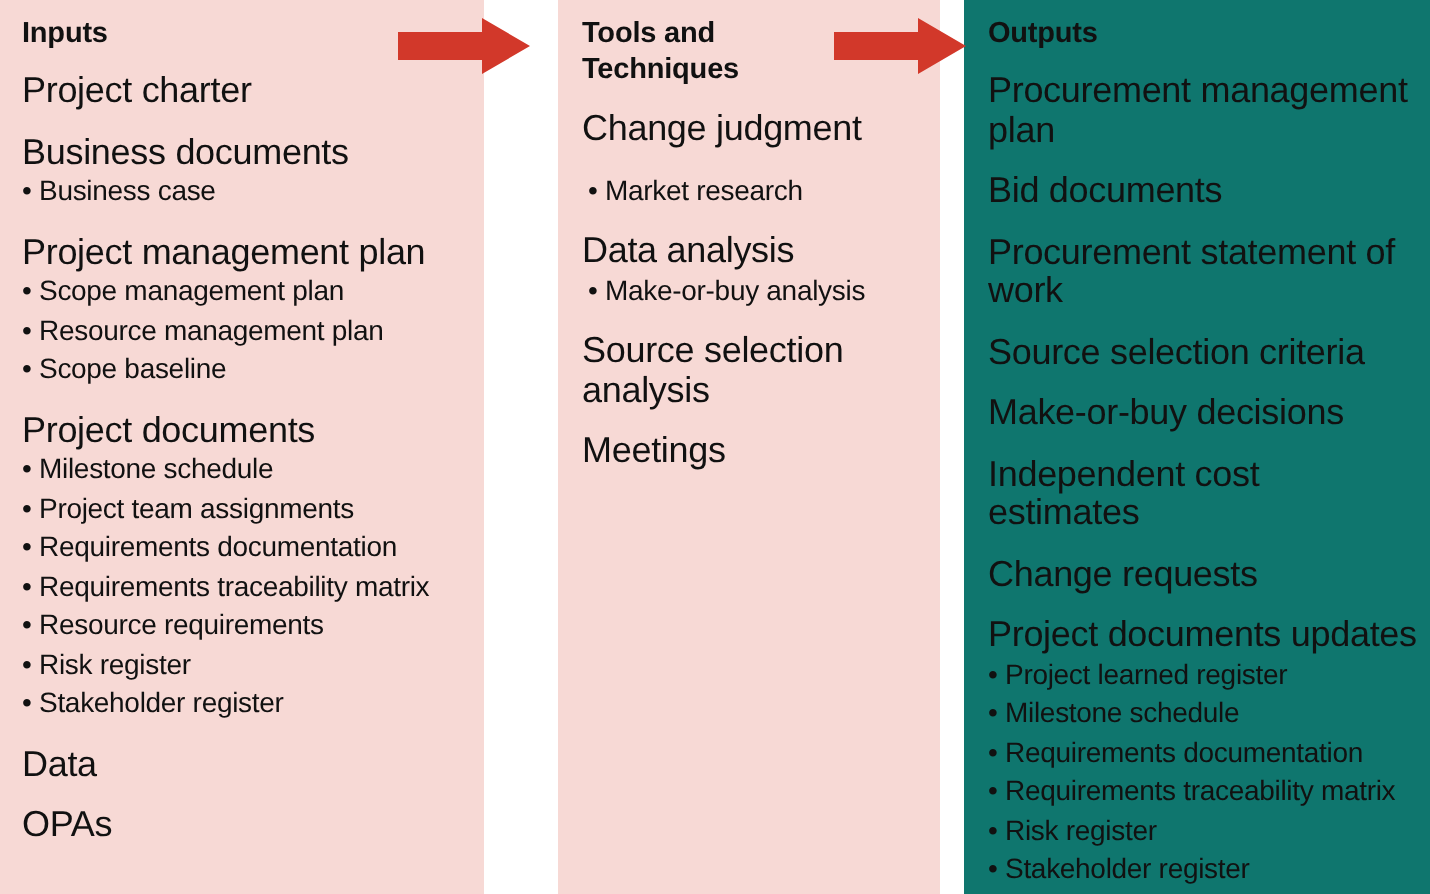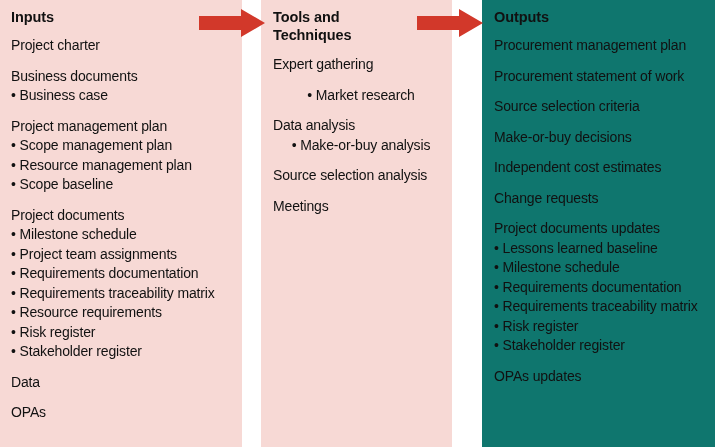--- a/index.html
+++ b/index.html
@@ -20,21 +20,21 @@
   }
   .column {
     position: absolute;
     top: 0;
     height: 447px;
     background: #f7d9d5;
     box-sizing: border-box;
     overflow: hidden;
   }
   #col-inputs   { left: 0px;   width: 242px; }
-  #col-tools    { left: 261px; width: 191px; }
+  #col-tools    { left: 279px; width: 191px; }
   #col-outputs  { left: 482px; width: 233px; }
 
   .col-inner {
     padding: 8px 6px 0 11px;
   }
   #col-tools .col-inner { padding-left: 12px; }
   #col-outputs .col-inner { padding-left: 12px; }
 
   .col-title {
     font-size: 14.5px;
@@ -45,35 +45,35 @@
     letter-spacing: -0.1px;
   }
   #col-tools .col-title { margin-bottom: 11px; }
 
   .group {
     margin: 0 0 11px 0;
   }
   .group:last-child { margin-bottom: 0; }
 
   .line {
-    font-size: 14px;
+    font-size: 18px;
     color: #111111;
     line-height: 19.5px;
     white-space: normal;
     letter-spacing: -0.15px;
   }
   .bullet {
     font-size: 14px;
     color: #111111;
     line-height: 19.5px;
     padding-left: 10px;
     text-indent: -10px;
     letter-spacing: -0.15px;
   }
-  #col-tools .bullet { padding-left: 13px; text-indent: -10px; text-align: center; }
+  #col-tools .bullet { padding-left: 13px; text-indent: -10px; }
   .bullet .dot {
     
   }
 
   
   .arrow {
     position: absolute;
     top: 9px;
   }
   #arrow-1 { left: 199px; }
@@ -122,21 +122,21 @@
   </div>
 
   <div class="column" id="col-tools" style="background: rgb(247, 217, 213);">
     <div class="col-inner">
       <div class="col-title" id="tools-title">
           <div>Tools and</div>
           <div>Techniques</div>
         </div>
       <div class="groups">
           <div class="group">
-            <div class="line">Expert gathering</div>
+            <div class="line">Change judgment</div>
           </div>
           <div class="group">
             <div class="bullet"><span class="dot">• </span><span>Market research</span></div>
           </div>
           <div class="group">
             <div class="line">Data analysis</div>
             <div class="bullet"><span class="dot">• </span><span>Make-or-buy analysis</span></div>
           </div>
           <div class="group">
             <div class="line">Source selection analysis</div>
@@ -149,37 +149,40 @@
   </div>
 
   <div class="column" id="col-outputs" style="background: #0f766e;">
     <div class="col-inner">
       <div class="col-title">Outputs</div>
       <div class="groups">
           <div class="group">
             <div class="line">Procurement management plan</div>
           </div>
           <div class="group">
+            <div class="line">Bid documents</div>
+          </div>
+          <div class="group">
             <div class="line">Procurement statement of work</div>
           </div>
           <div class="group">
             <div class="line">Source selection criteria</div>
           </div>
           <div class="group">
             <div class="line">Make-or-buy decisions</div>
           </div>
           <div class="group">
             <div class="line">Independent cost estimates</div>
           </div>
           <div class="group">
             <div class="line">Change requests</div>
           </div>
           <div class="group">
             <div class="line">Project documents updates</div>
-            <div class="bullet"><span class="dot">• </span><span>Lessons learned baseline</span></div>
+            <div class="bullet"><span class="dot">• </span><span>Project learned register</span></div>
             <div class="bullet"><span class="dot">• </span><span>Milestone schedule</span></div>
             <div class="bullet"><span class="dot">• </span><span>Requirements documentation</span></div>
             <div class="bullet"><span class="dot">• </span><span>Requirements traceability matrix</span></div>
             <div class="bullet"><span class="dot">• </span><span>Risk register</span></div>
             <div class="bullet"><span class="dot">• </span><span>Stakeholder register</span></div>
           </div>
           <div class="group">
             <div class="line">OPAs updates</div>
           </div>
         </div>

